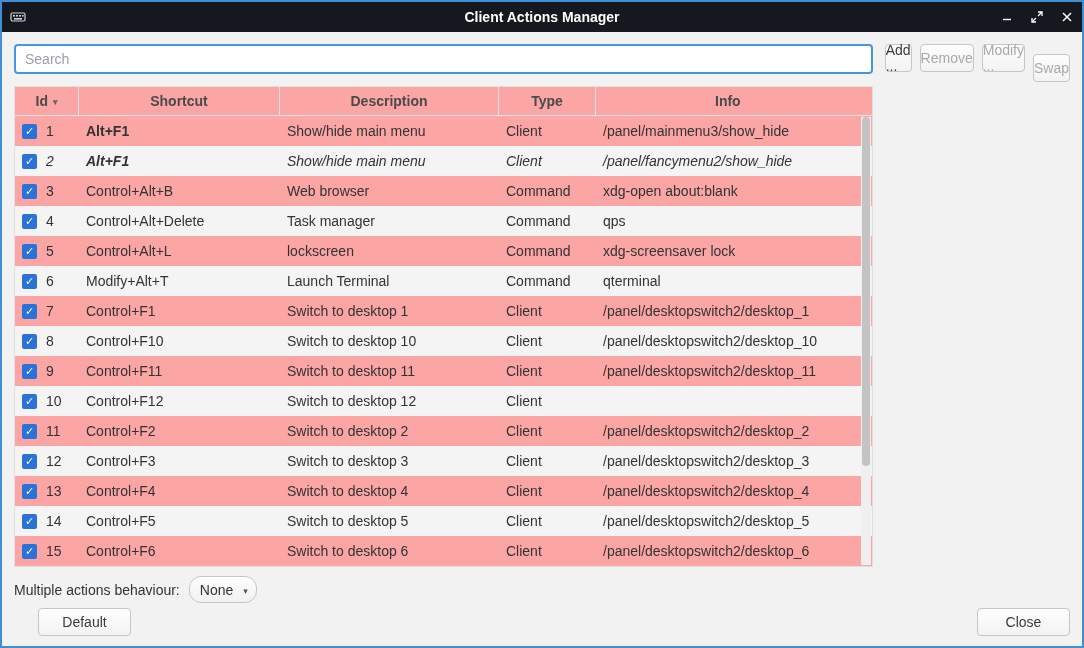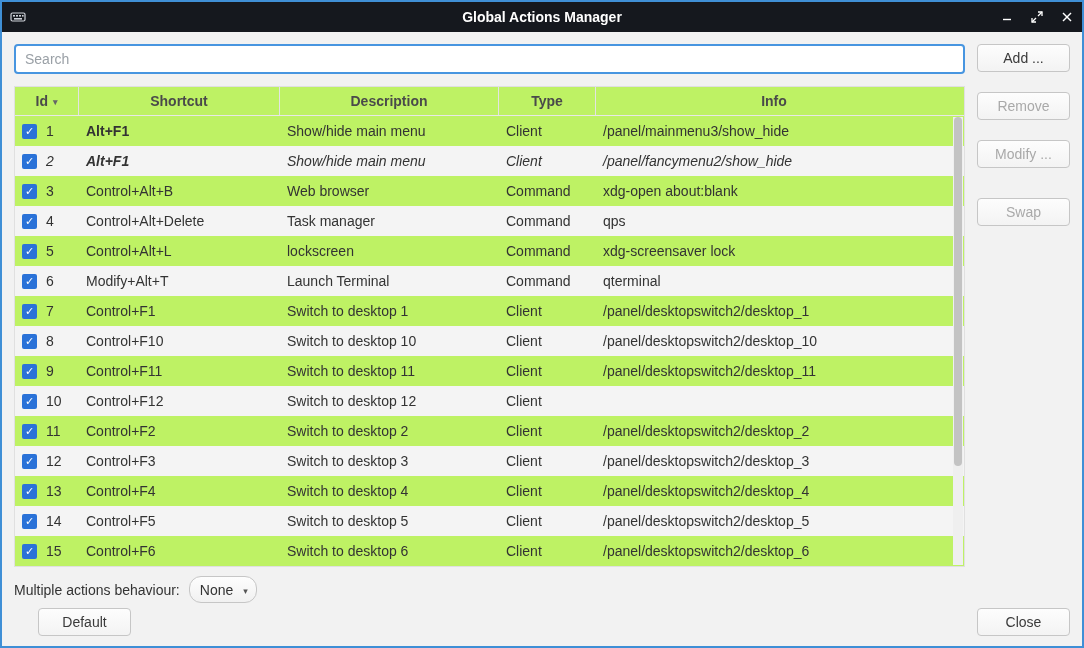--- a/index.html
+++ b/index.html
@@ -24,41 +24,41 @@
     color:#ffffff; font-weight:bold; font-size:14px; pointer-events:none;
   }
   .app-icon { margin-left:8px; z-index:1; display:flex; }
   .win-controls { margin-left:auto; margin-right:8px; z-index:1; display:flex; gap:16px; }
   .win-btn { width:14px; height:14px; display:flex; align-items:center; justify-content:center; cursor:pointer; }
 
   
   .body { flex:1; display:flex; flex-direction:column; padding:12px 12px 10px 12px; }
   .main { display:flex; gap:12px; }
   .left-col { flex:1; display:flex; flex-direction:column; }
-  .right-col { flex:0 0 93px; display:flex; flex-direction:column; gap:20px; }
+  .right-col { flex:0 0 93px; display:flex; gap:8px; }
 
   .search {
     height:30px; border:2px solid #4795e0; border-radius:4px;
     background:#ffffff; padding:0 9px; font-size:14px; color:#737373;
     font-family:"Liberation Sans", sans-serif; outline:none; width:100%;
   }
   .search::placeholder { color:#9aa0a6; }
 
   .btn {
     height:28px; background:linear-gradient(#fdfdfd,#f3f3f3);
     border:1px solid #c6c6c6; border-radius:4px;
     font-size:14px; color:#3a3a3a; font-family:"Liberation Sans", sans-serif;
     display:flex; align-items:center; justify-content:center; cursor:pointer;
   }
   .btn.disabled { color:#a9a9a9; }
   .btn-swap { margin-top:10px; }
 
   
   .table {
-    margin-top:12px; background:#bef264; border:1px solid #e0e0e0;
+    margin-top:12px; background:#fca5a5; border:1px solid #e0e0e0;
     position:relative; flex:0 0 auto;
   }
   .thead, .tr {
     display:grid;
     grid-template-columns:64px 201px 219px 97px 1fr;
     padding-right:12px;
   }
   .thead { height:29px; border-bottom:1px solid #e8e8e8; }
   .th {
     display:flex; align-items:center; justify-content:center;
@@ -116,21 +116,21 @@
     <span class="app-icon">
       <svg width="16" height="16" viewBox="0 0 16 16">
         <rect x="1" y="4" width="14" height="8" rx="1.5" fill="none" stroke="#cfd3da" stroke-width="1.2"></rect>
         <rect x="3" y="6" width="2" height="1.6" fill="#cfd3da"></rect>
         <rect x="6" y="6" width="2" height="1.6" fill="#cfd3da"></rect>
         <rect x="9" y="6" width="2" height="1.6" fill="#cfd3da"></rect>
         <rect x="12" y="6" width="1.6" height="1.6" fill="#cfd3da"></rect>
         <rect x="4" y="9" width="8" height="1.6" fill="#cfd3da"></rect>
       </svg>
     </span>
-    <span class="title">Global Actions Manager</span>
+    <span class="title">Client Actions Manager</span>
     <span class="win-controls">
       <span class="win-btn">
         <svg width="12" height="12" viewBox="0 0 12 12">
             <line x1="2" y1="8.5" x2="10" y2="8.5" stroke="#fff" stroke-width="1.4"></line>
           </svg>
       </span>
       <span class="win-btn">
         <svg width="12" height="12" viewBox="0 0 12 12" stroke="#fff" stroke-width="1.3" fill="none">
           <path d="M7 1h4v4"></path>
             <path d="M11 1L7 5"></path>

